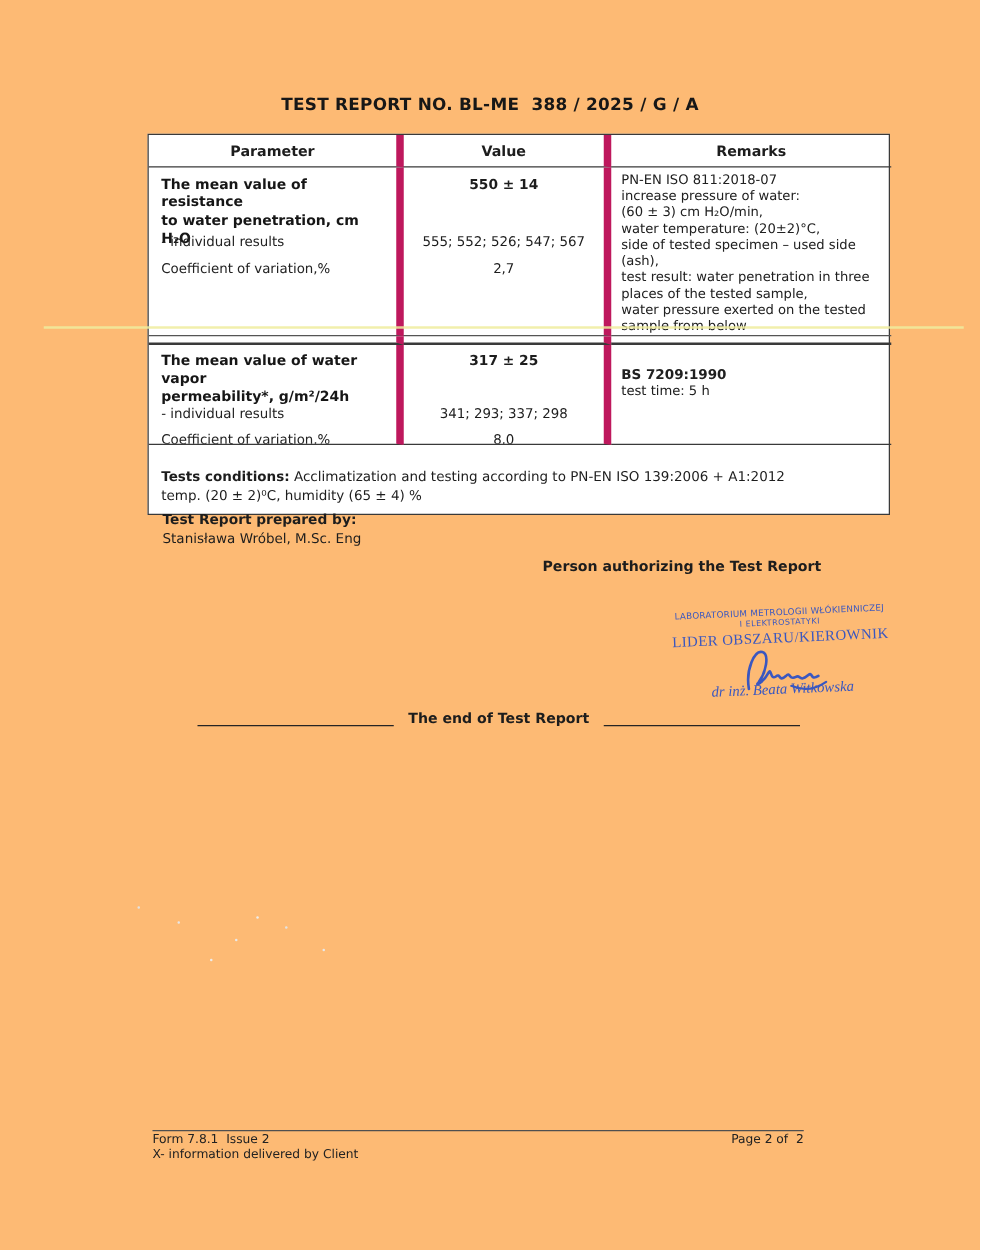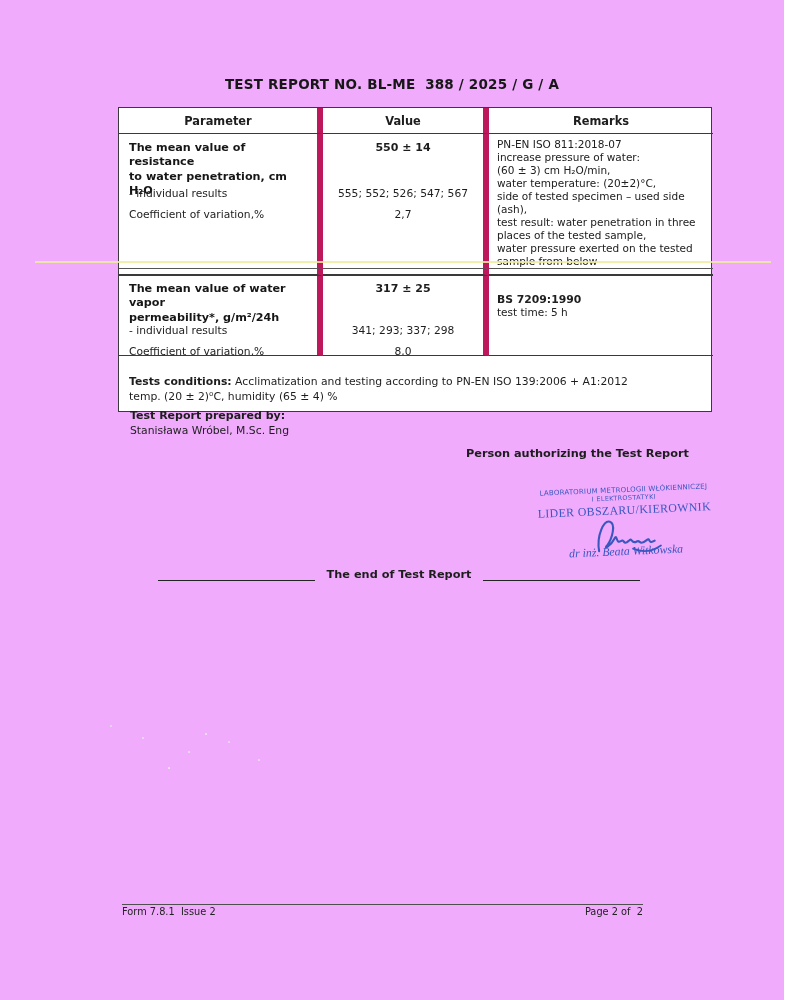--- a/index.html
+++ b/index.html
@@ -1,17 +1,17 @@
 <!DOCTYPE html>
 <html><head>
 <meta charset="utf-8">
 <style>
   html,body { margin:0; padding:0; background:#ffffff; }
   .sheet {
-    position:relative; width:784px; height:1000px; background:#f0abfc;
+    position:relative; width:784px; height:1000px; background:#fdba74;
     font-family:"DejaVu Sans", sans-serif; color:#1d1d1d; overflow:hidden;
   }
   .doc-title {
     position:absolute; top:76px; left:0; width:100%;
     text-align:center; font-weight:bold; font-size:13.5px;
     letter-spacing:0.2px; white-space:pre; color:#171717;
   }
   
   .report-table {
     position:absolute; left:118px; top:107px; width:594px;
@@ -44,21 +44,21 @@
     grid-column:1 / -1; padding:5px 10px 7px 10px;
     font-size:10.8px; line-height:1.32; white-space:pre-line;
   }
   .cond-label { font-weight:bold; }
   
   .prepared { position:absolute; left:130px; top:409px; }
   .prepared-label { font-weight:bold; font-size:11px; }
   .prepared-name { font-size:10.8px; margin-top:2px; }
   .authorizing {
     position:absolute; left:434px; top:447px;
-    font-weight:bold; font-size:11.3px;margin-left:32px;
+    font-weight:bold; font-size:11.3px;
   }
   
   .stamp {
     position:absolute; left:520px; top:486px; width:210px;
     text-align:center; color:#3a57c0; transform:rotate(-2.5deg);
   }
   .stamp-l1 { font-size:7px; letter-spacing:0.2px; white-space:nowrap; }
   .stamp-l2 { font-size:6.4px; letter-spacing:0.4px; }
   .stamp-l3 {
     font-family:"Liberation Serif", serif; font-size:11.8px;
@@ -177,18 +177,19 @@
     <div class="end-dash"></div>
     <div class="end-label">The end of Test Report</div>
     <div class="end-dash"></div>
   </div>
 
   <div class="footer">
     <div class="footer-row">
       <span class="footer-form">Form 7.8.1  Issue 2</span>
       <span class="footer-page">Page 2 of  2</span>
     </div>
+    <div class="footer-note">X- information delivered by Client</div>
   </div>
 
   <div class="yellow-line"></div>
   <div class="specks"></div>
 
 </div>
 
 </body></html>

